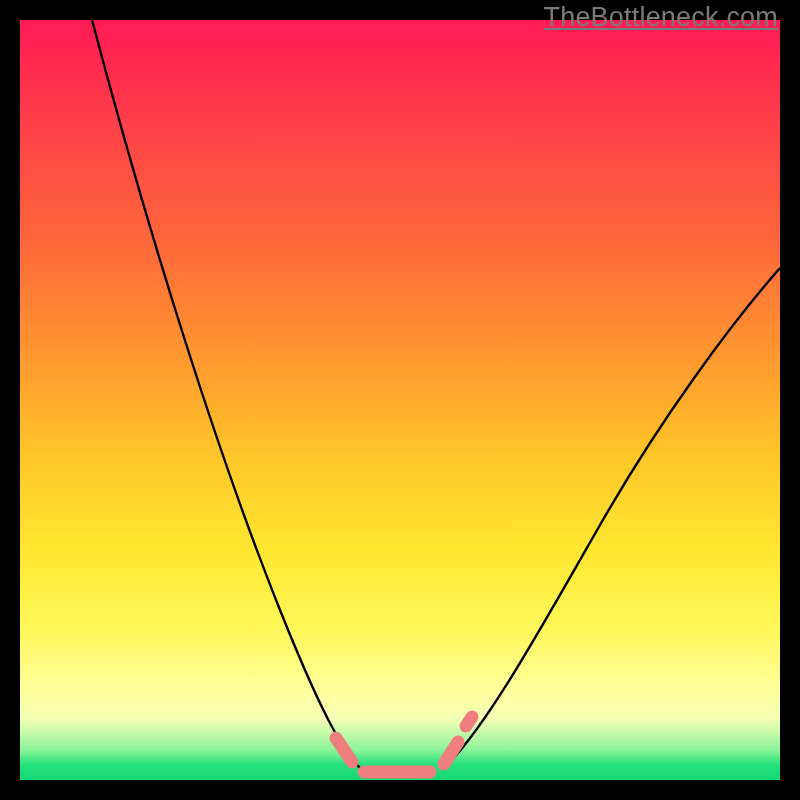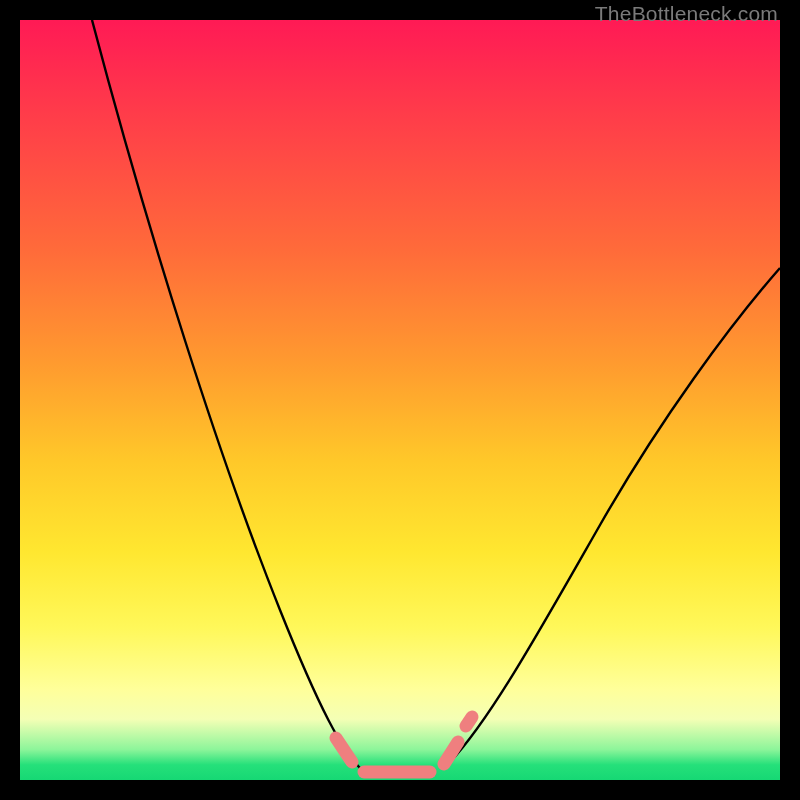--- a/index.html
+++ b/index.html
@@ -39,24 +39,25 @@
       #8cf59a 96%,
       #25e07a 98%,
       #16d874 100%
     );
   }
   .watermark {
     position: absolute;
     top: 2px;
     right: 22px;
     color: #7a7a7a;
-    font-size: 21px;
+    font-size: 27px;
     font-weight: 500;
     letter-spacing: 0.2px;
     user-select: none;
+    text-decoration: underline;
   }
   svg.curve {
     position: absolute;
     top: 0; left: 0;
     width: 760px;
     height: 760px;
   }
 </style>
 </head>
 <body>

